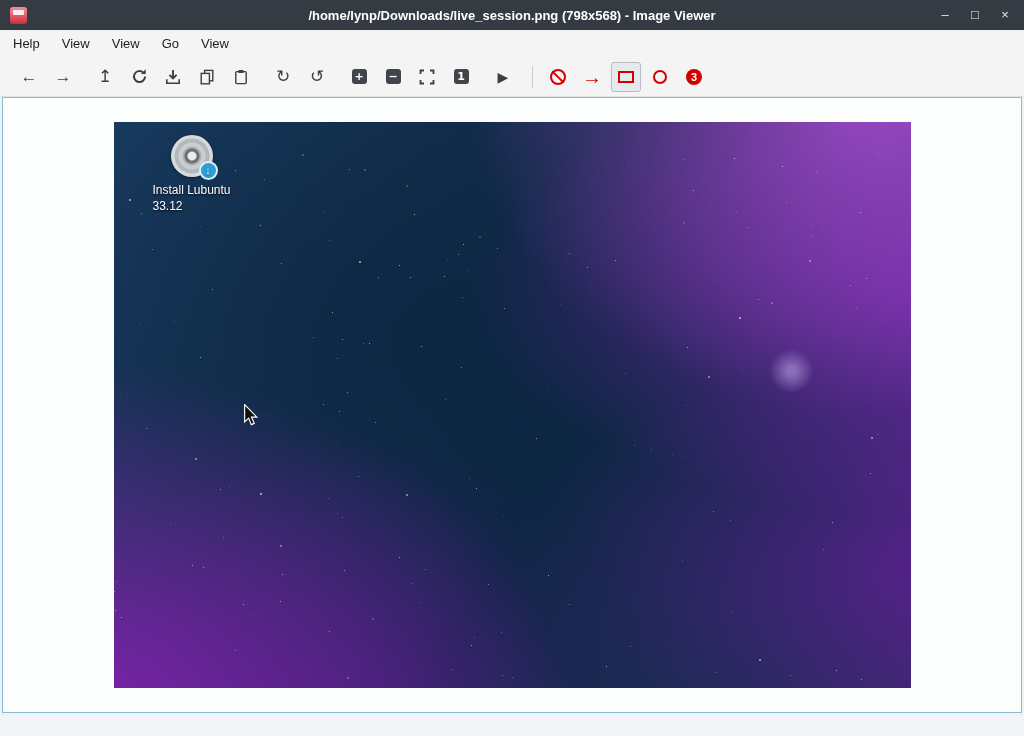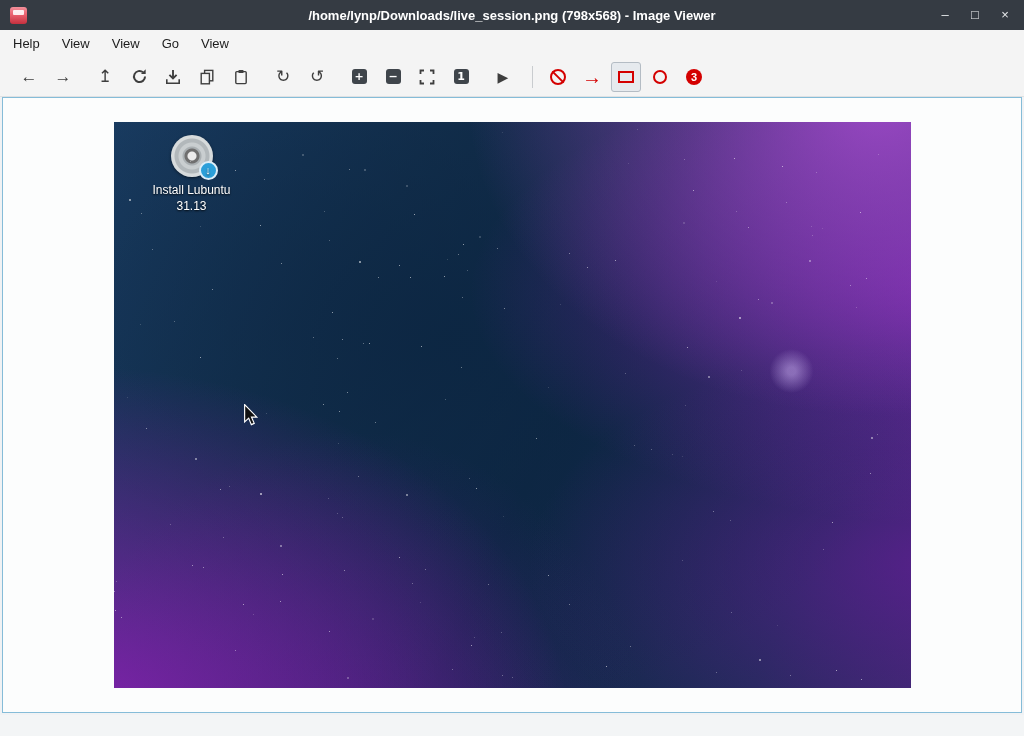--- a/index.html
+++ b/index.html
@@ -108,21 +108,21 @@
     background:radial-gradient(circle at 50% 50%,
       #ececec 0 4px, #6f6f6f 5px 7px, #aab0b3 8px 9px,
       #c9ced0 10px 13px, #b2b8bb 14px 17px, #d7dbdc 18px 21px);
     box-shadow:0 1px 3px rgba(0,0,0,0.5);
   }
   .badge{
     position:absolute; right:-5px; bottom:-3px; width:19px; height:19px; border-radius:50%;
     background:#2b9fd9; border:2px solid #ddeef8; color:#ffffff;
     font-size:11px; font-weight:bold; line-height:15px; text-align:center;
   }
-  .icon-label{ line-height:1.35; text-align:center; }
+  .icon-label{ line-height:1.35; }
 
   
   .cursor{ position:absolute; left:129px; top:282px; }
 </style>
 </head>
 <body>
 
 <div>
 
   <div class="titlebar">
@@ -232,21 +232,21 @@
 
   <div class="viewport">
     <div class="image">
 
       <div class="desktop-icon">
         <div class="disc">
           <div class="badge">↓</div>
         </div>
         <div class="icon-label">
           <div>Install Lubuntu</div>
-          <div>31.13</div>
+          <div>33.12</div>
         </div>
       </div>
 
       <svg class="cursor" width="16" height="22" viewBox="0 0 12 19">
         <polygon points="0.5,0.5 0.5,15.5 4,12.2 6.3,17.8 8.8,16.7 6.4,11.3 11,11.3" fill="#101010" stroke="#ffffff" stroke-width="1"></polygon>
       </svg>
 
     <div class="star" style="left: 80.95%; top: 94.94%; height: 2px; width: 2px; opacity: 0.61;"></div>
         <div class="star" style="left: 71.38%; top: 59%; height: 1px; width: 1px; opacity: 0.18;"></div>
         <div class="star" style="left: 77.3%; top: 70.32%; height: 1px; width: 1px; opacity: 0.34;"></div>

